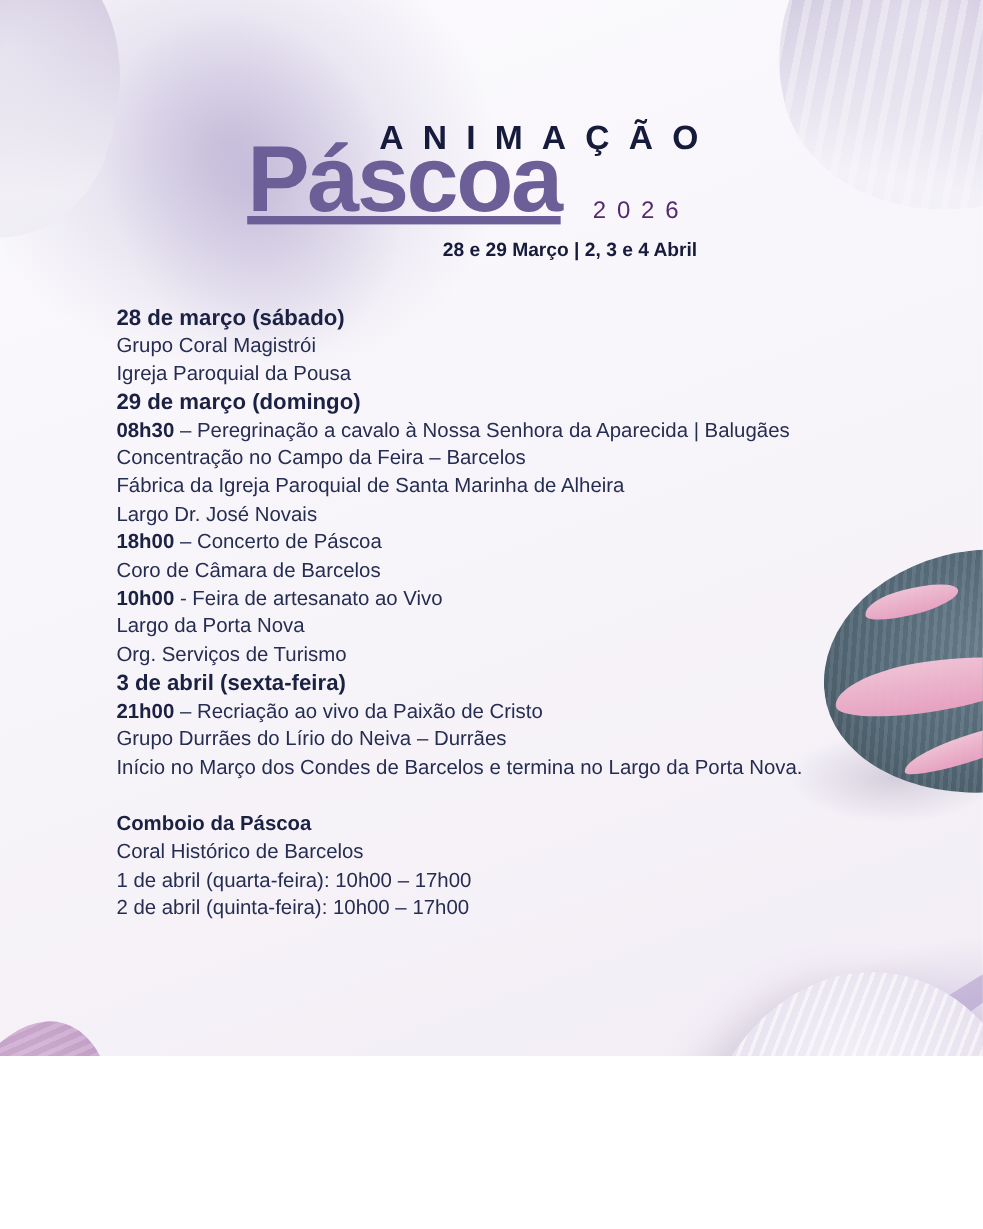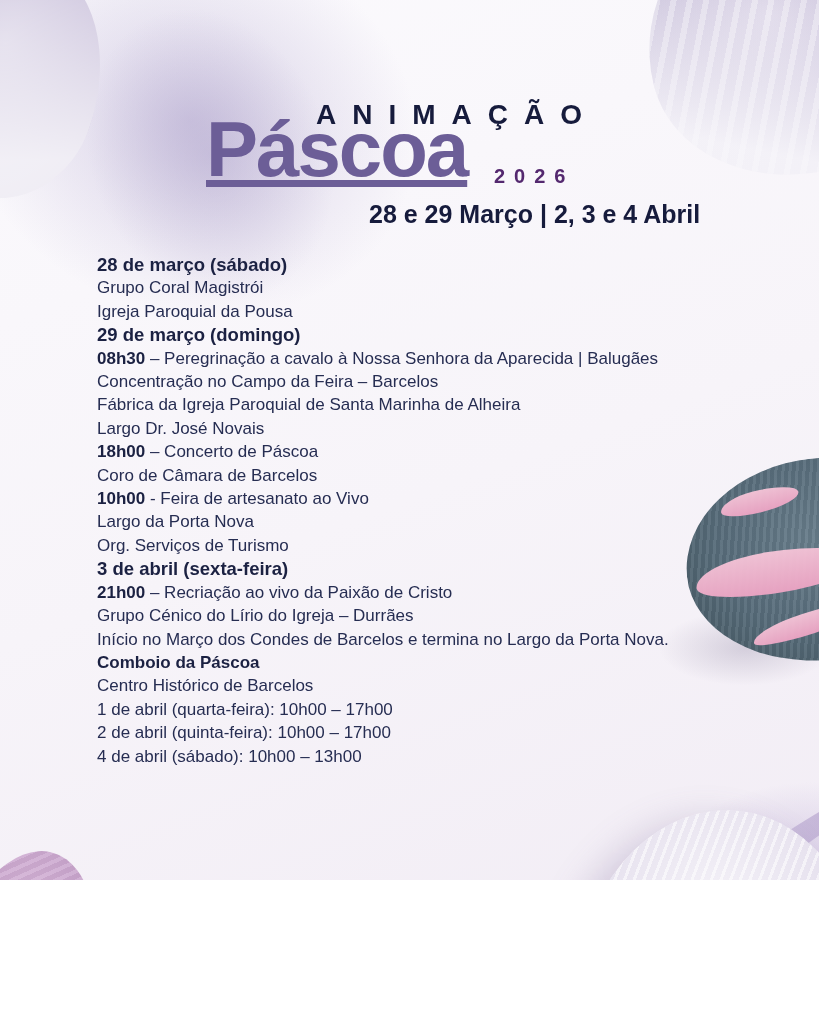--- a/index.html
+++ b/index.html
@@ -71,31 +71,31 @@
   #egg-right-mid .s1{left:40px;top:26px;width:80px;height:22px;transform:rotate(-8deg);}
   #egg-right-mid .s2{left:8px;top:88px;width:165px;height:42px;transform:rotate(-3deg);}
   #egg-right-mid .s3{left:58px;top:152px;width:122px;height:22px;transform:rotate(-12deg);}
   #egg-bottom-slate .s1{left:20px;top:16px;width:150px;height:26px;transform:rotate(10deg);}
   
   .txt{position:absolute;z-index:5;}
   #kicker{left:316px;top:99px;font-size:28px;font-weight:600;letter-spacing:16px;
     color:var(--title-navy,#161b3c);}
   #main-title{left:206px;top:110px;font-size:78px;font-weight:700;line-height:1;
     letter-spacing:-2px;color:var(--purple,#6c5e97);text-decoration:underline;}
-  #year{left:494px;top:165px;font-size:20px;font-weight:700;letter-spacing:9px;
+  #year{left:494px;top:165px;font-size:20px;font-weight:400;letter-spacing:9px;
     color:var(--year-purple,#54286f);text-align:right;}
-  #dates{left:369px;top:200px;font-size:25px;font-weight:700;
+  #dates{left:369px;top:200px;font-size:16px;font-weight:700;
     color:var(--title-navy,#161b3c);}
   #program{left:97px;top:253px;width:660px;font-size:17px;line-height:23.4px;
     color:var(--body-text,#262d52);}
   .section-heading{text-align:left;font-weight:700;font-size:18.5px;
     color:var(--navy,#1b2142);line-height:23.4px;}
   .event-line{white-space:nowrap;}
   .event-time{font-weight:700;color:var(--navy,#1b2142);}
-  #train{}
+  #train{margin-top:24px;}
   .train-title{font-weight:700;color:var(--navy,#1b2142);}
 </style>
 </head>
 <body>
 
 <div id="poster">
 
   <div class="wash" id="wash-top-left"></div>
   <div class="wash" id="wash-top-streak"></div>
   <div class="wash" id="wash-bottom-right"></div>
@@ -137,25 +137,24 @@
     <div class="event-line"><span>Largo Dr. José Novais</span></div>
     <div class="event-line"><span class="event-time">18h00</span><span> – Concerto de Páscoa</span></div>
     <div class="event-line"><span>Coro de Câmara de Barcelos</span></div>
 
     <div class="event-line"><span class="event-time">10h00</span><span> - Feira de artesanato ao Vivo</span></div>
     <div class="event-line"><span>Largo da Porta Nova</span></div>
     <div class="event-line"><span>Org. Serviços de Turismo</span></div>
 
     <div class="section-heading">3 de abril (sexta-feira)</div>
     <div class="event-line"><span class="event-time">21h00</span><span> – Recriação ao vivo da Paixão de Cristo</span></div>
-    <div class="event-line"><span>Grupo Cénico do Lírio do Igreja – Durrães</span></div>
+    <div class="event-line"><span>Grupo Durrães do Lírio do Neiva – Durrães</span></div>
     <div class="event-line"><span>Início no Março dos Condes de Barcelos e termina no Largo da Porta Nova.</span></div>
 
     <div id="train">
       <div class="train-title">Comboio da Páscoa</div>
-      <div class="event-line">Centro Histórico de Barcelos</div>
+      <div class="event-line">Coral Histórico de Barcelos</div>
       <div class="event-line">1 de abril (quarta-feira): 10h00 – 17h00</div>
       <div class="event-line">2 de abril (quinta-feira): 10h00 – 17h00</div>
-      <div class="event-line">4 de abril (sábado): 10h00 – 13h00</div>
     </div>
 
   </div>
 </div>
 
 </body></html>

